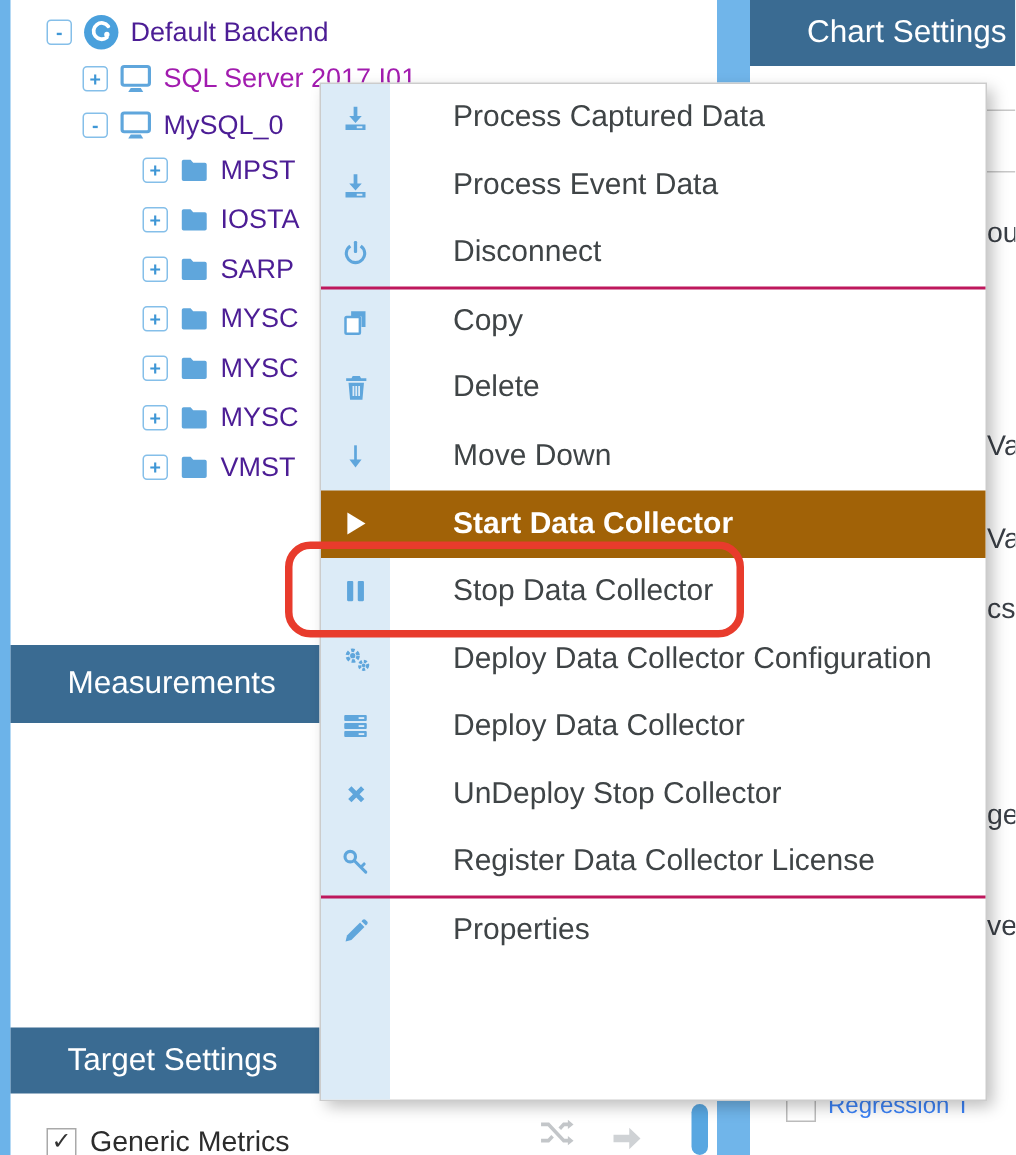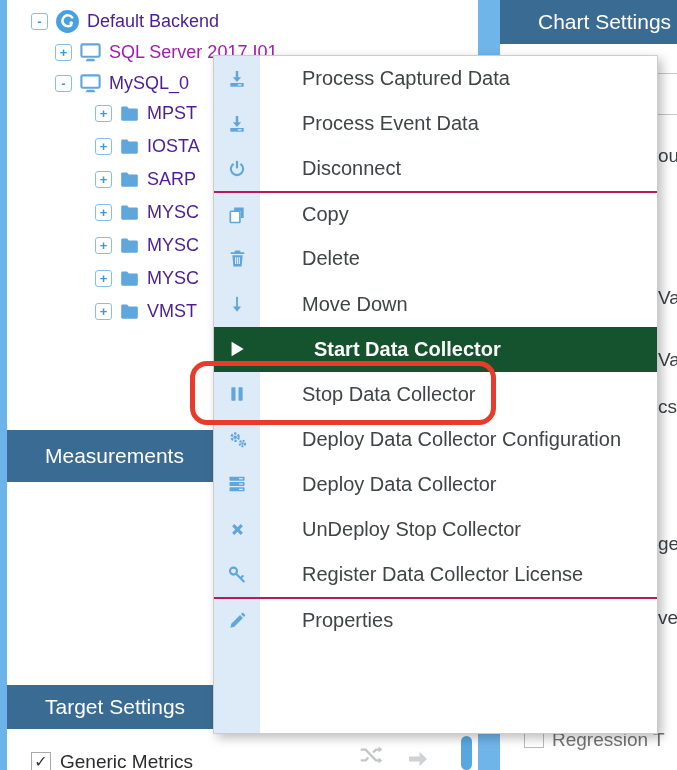--- a/index.html
+++ b/index.html
@@ -29,40 +29,40 @@
   .hdr { position:absolute; background:#3a6b92; color:#fff; font-size:21px; white-space:nowrap; overflow:hidden; }
   .hdr-measurements { left:7px; top:430px; width:473px; height:52px; line-height:52px; padding-left:38px; }
   .hdr-target { left:7px; top:685px; width:473px; height:44px; line-height:44px; padding-left:38px; }
   .hdr-chart { left:500px; top:0; width:177px; height:44px; line-height:44px; padding-left:38px; }
 
   
   .checkbox { position:absolute; width:20px; height:20px; border:1px solid #a9a9a9; background:#fff; font-size:16px; line-height:18px; text-align:center; color:#333; }
   .cb-generic { left:31px; top:752px; }
   .lb-generic { position:absolute; left:60px; top:751px; font-size:19px; color:#2c2c2c; white-space:nowrap; }
   .cb-regression { left:524px; top:728px; border-color:#bcbcbc; }
-  .lb-regression { position:absolute; left:552px; top:729px; font-size:19px; color:#737373; white-space:nowrap; }
+  .lb-regression { position:absolute; left:552px; top:729px; font-size:16px; color:#3b82f6; white-space:nowrap; }
 
   
   .rline { position:absolute; left:657px; width:20px; height:1px; background:#c8c8c8; }
   .rfrag { position:absolute; left:658px; font-size:19px; color:#3a3f46; white-space:nowrap; }
 
   
   .gray-ic { position:absolute; z-index:1; }
 
   
   .menu {
     position:absolute; left:213px; top:55px; width:445px; height:679px; z-index:10;
     background:#fff; border:1px solid #cccccc; box-shadow:4px 4px 10px rgba(0,0,0,.26);
   }
   .icon-col { position:absolute; left:0; top:0; bottom:0; width:46px; background:#dcebf7; }
   .mi { position:relative; height:45.1px; display:flex; align-items:center; cursor:default; }
   .mi-sep { border-top:2px solid #be185d; }
   .mi-icon { flex:none; width:46px; display:flex; align-items:center; justify-content:center; }
   .mi-label { margin-left:42px; font-size:20px; color:#3f4446; white-space:nowrap; }
-  .mi-hl { background:#14532d;gap:12px; }
+  .mi-hl { background:#a16207; }
   .mi-hl .mi-label { color:#fff; font-weight:bold; }
 
   
   .red-rect {
     position:absolute; left:190px; top:361px; width:306px; height:64px; z-index:30;
     border:5px solid #e83b2c; border-radius:17px; pointer-events:none;
   }
 </style>
 </head>
 <body>

